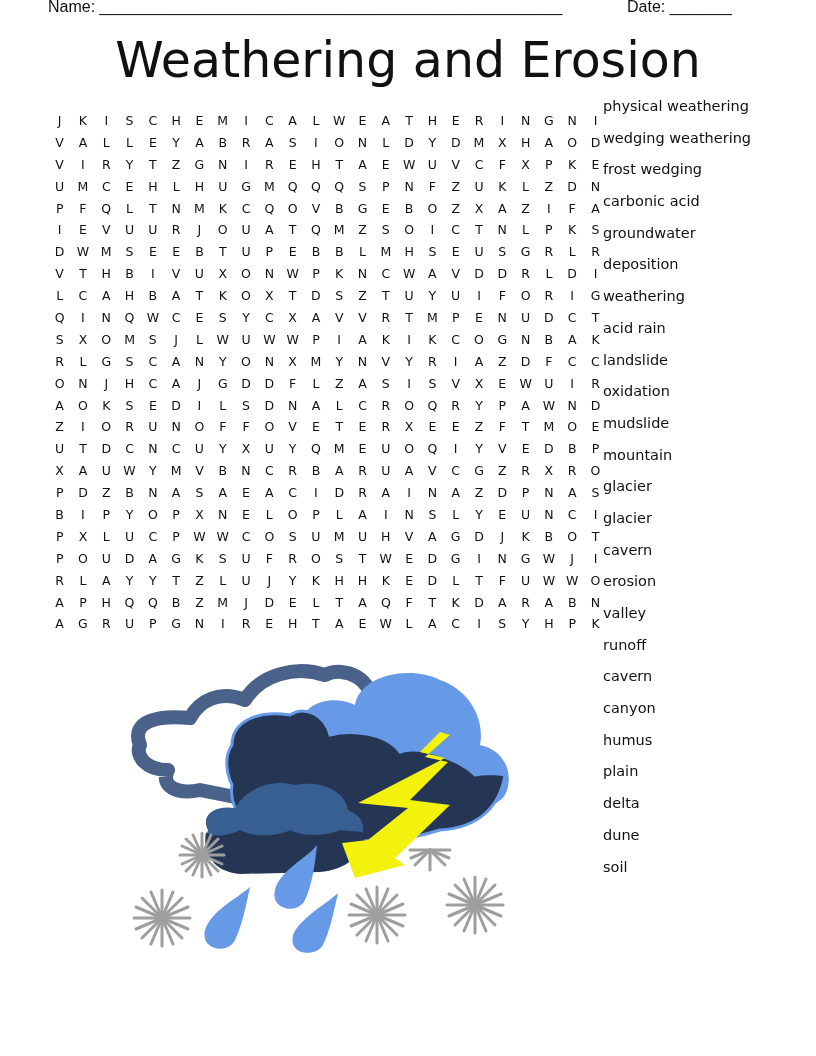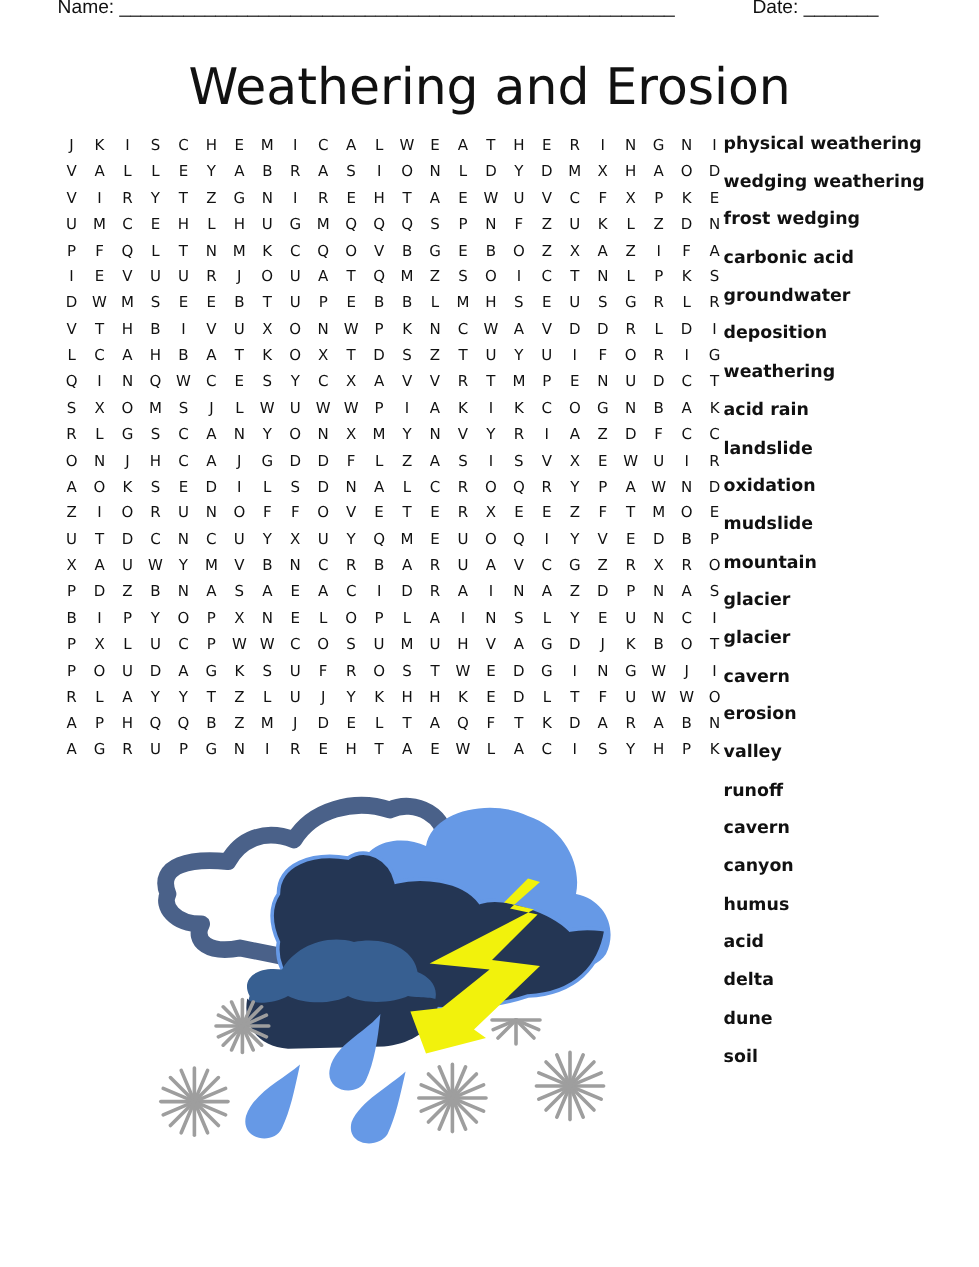--- a/index.html
+++ b/index.html
@@ -1,26 +1,26 @@
 <!DOCTYPE html>
 <html><head>
 <meta charset="utf-8">
 <style>
   html,body{margin:0;padding:0;background:#fff;}
   body{width:816px;height:1056px;position:relative;overflow:hidden;color:#111;
        font-family:"DejaVu Sans","Liberation Sans",sans-serif;}
   .hdr{position:absolute;top:-2px;left:48px;font-family:"Liberation Sans",sans-serif;font-size:16px;letter-spacing:0;}
   .hdr-name{position:absolute;left:0;top:0;white-space:nowrap;}
   .hdr-date{position:absolute;left:579px;top:0;white-space:nowrap;}
-  .title{position:absolute;top:48px;left:0;width:816px;text-align:center;
-         font-size:42px;font-family:"DejaVu Sans",sans-serif;font-weight:normal;letter-spacing:0px;}
+  .title{position:absolute;top:32px;left:0;width:816px;text-align:center;
+         font-size:49px;font-family:"DejaVu Sans",sans-serif;font-weight:normal;letter-spacing:0px;}
   .grid{position:absolute;left:48px;top:110px;}
   .grid-row{display:flex;height:21.9px;}
   .cell{width:23.3px;text-align:center;font-size:12.5px;line-height:21.9px;font-family:"DejaVu Sans",sans-serif;}
-  .words{position:absolute;left:603px;top:110px;font-weight:bold;}
+  .words{position:absolute;left:603px;top:96px;}
   .word{height:31.7px;font-size:14.5px;line-height:21px;font-family:"DejaVu Sans",sans-serif;white-space:nowrap;}
   .art{position:absolute;left:120px;top:660px;width:400px;height:300px;}
 </style>
 </head>
 <body>
 
 <div class="hdr">
   <span class="hdr-name">Name: ____________________________________________________</span>
   <span class="hdr-date">Date: _______</span>
 </div>
@@ -669,21 +669,21 @@
     <div class="word">mountain</div>
     <div class="word">glacier</div>
     <div class="word">glacier</div>
     <div class="word">cavern</div>
     <div class="word">erosion</div>
     <div class="word">valley</div>
     <div class="word">runoff</div>
     <div class="word">cavern</div>
     <div class="word">canyon</div>
     <div class="word">humus</div>
-    <div class="word">acid</div>
+    <div class="word">plain</div>
     <div class="word">delta</div>
     <div class="word">dune</div>
     <div class="word">soil</div>
   </div>
 
 <svg class="art" viewBox="0 0 400 300" xmlns="http://www.w3.org/2000/svg">
 
   <g>
     <path d="M20,85 C10,60 40,55 70,58 C80,40 100,30 125,40 C140,15 175,5 205,15 C225,5 255,20 250,45 L230,90 L130,140 L80,130 C55,135 40,125 48,110 C25,110 15,95 20,85 Z" fill="#fff" stroke="#4a6189" stroke-width="14" stroke-linejoin="round"></path>
   </g>

